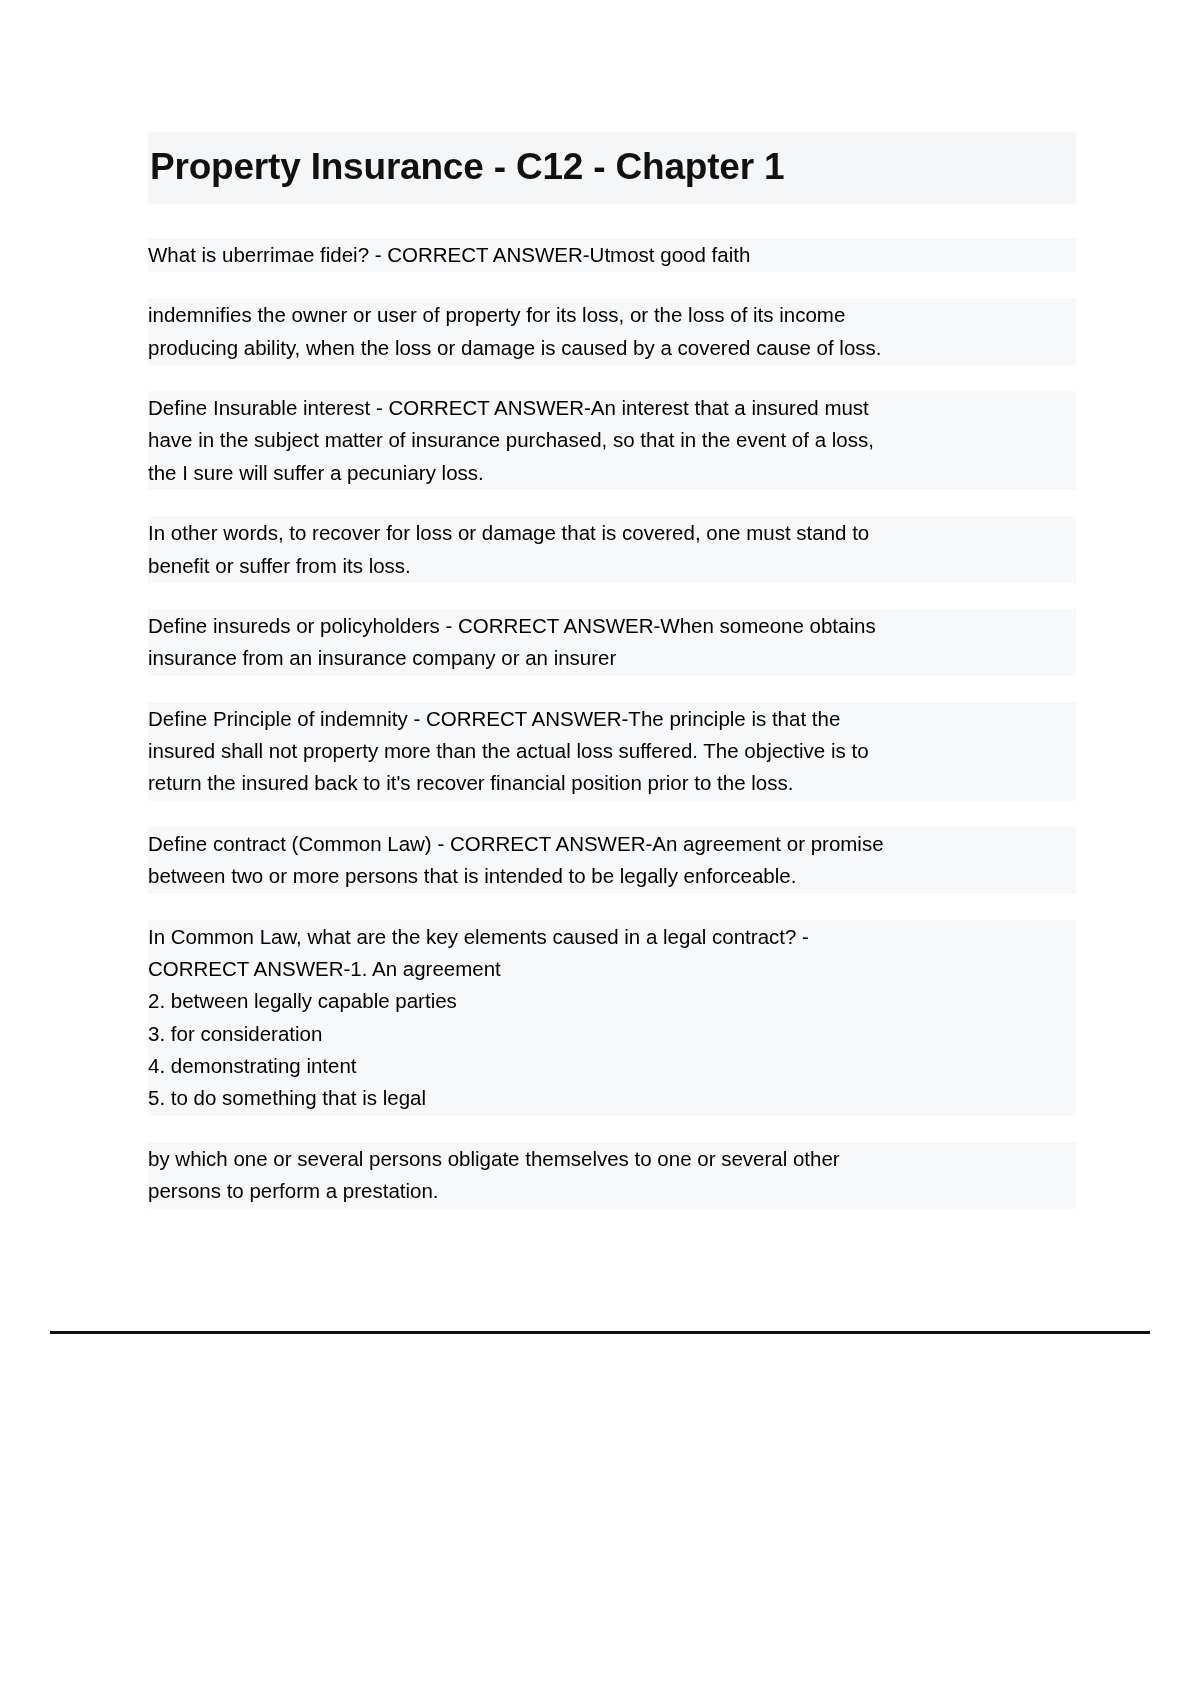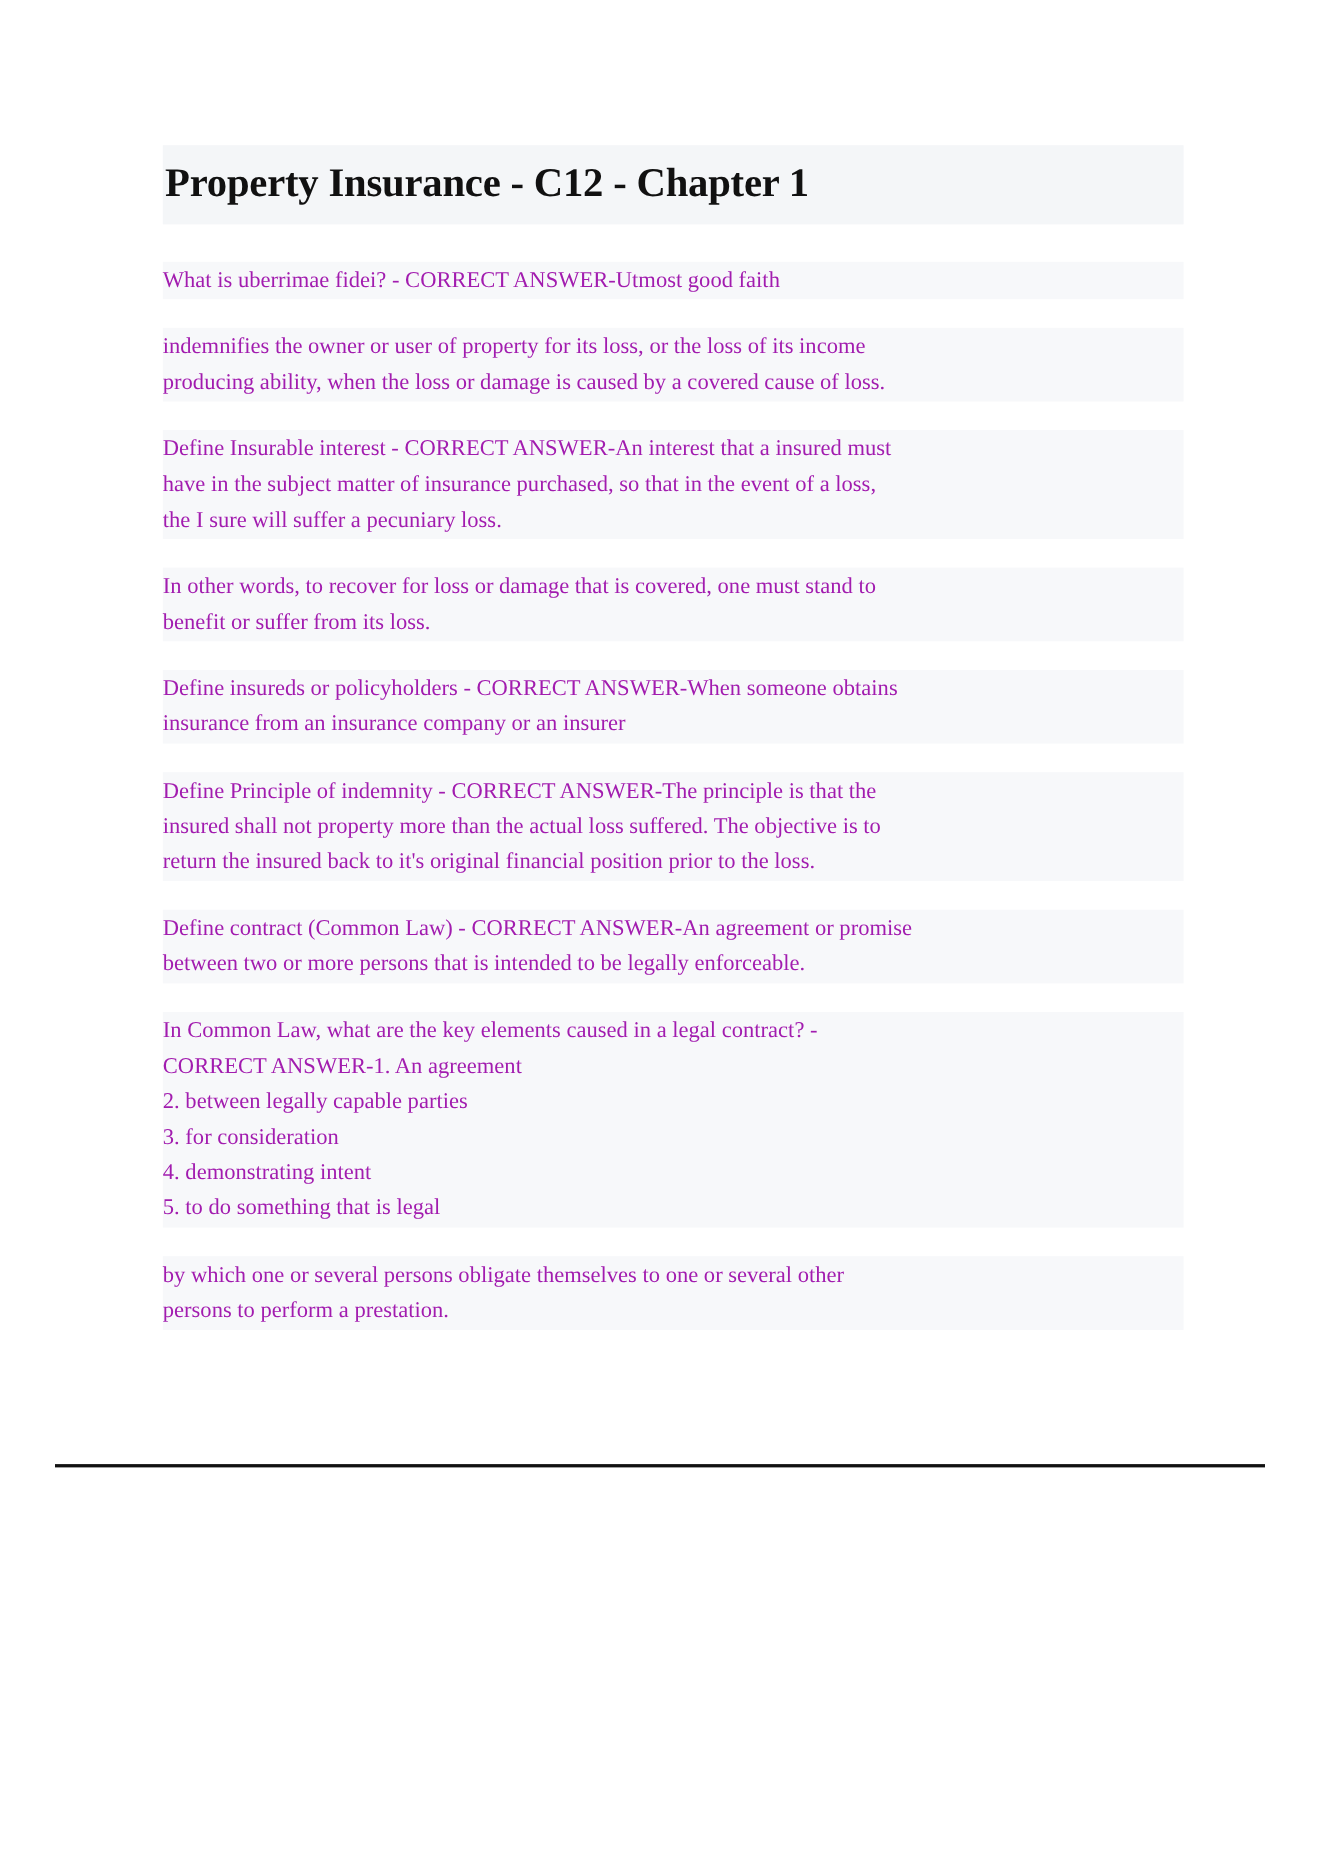--- a/index.html
+++ b/index.html
@@ -15,42 +15,41 @@
     color: #111111;
     overflow: hidden;
   }
   .page {
     position: absolute;
     left: 0; top: 0;
     width: 1200px;
     height: 1356px;
     background: #ffffff;
     box-sizing: border-box;
-    font-family: Liberation Serif, serif;
   }
   .content {
     position: absolute;
     left: 148px;
     top: 132px;
     width: 928px;
   }
   .doc-title {
     font-size: 37px;
     font-weight: bold;
     line-height: 1.35;
     color: #111111;
     background: #f4f6f8;
     padding: 10px 2px 12px 2px;
     margin: 0 0 34px 0;
     letter-spacing: -0.2px;
   }
   .block {
     font-size: 20.5px;
     line-height: 1.58;
-    color: #a21caf;
+    color: #000000;
     margin: 0 0 26px 0;
     background: #f7f8fa;
     padding: 1px 0 1px 0;
   }
   .block .line {
     display: block;
     white-space: pre-wrap;
   }
   .bottom-rule {
     position: absolute;
@@ -89,21 +88,21 @@
     </div>
 
     <div class="block">
       <span class="line">Define insureds or policyholders - CORRECT ANSWER-When someone obtains</span>
       <span class="line">insurance from an insurance company or an insurer</span>
     </div>
 
     <div class="block">
       <span class="line">Define Principle of indemnity - CORRECT ANSWER-The principle is that the</span>
       <span class="line">insured shall not property more than the actual loss suffered. The objective is to</span>
-      <span class="line">return the insured back to it's original financial position prior to the loss.</span>
+      <span class="line">return the insured back to it's recover financial position prior to the loss.</span>
     </div>
 
     <div class="block">
       <span class="line">Define contract (Common Law) - CORRECT ANSWER-An agreement or promise</span>
       <span class="line">between two or more persons that is intended to be legally enforceable.</span>
     </div>
 
     <div class="block">
       <span class="line">In Common Law, what are the key elements caused in a legal contract? -</span>
       <span class="line">CORRECT ANSWER-1. An agreement</span>

